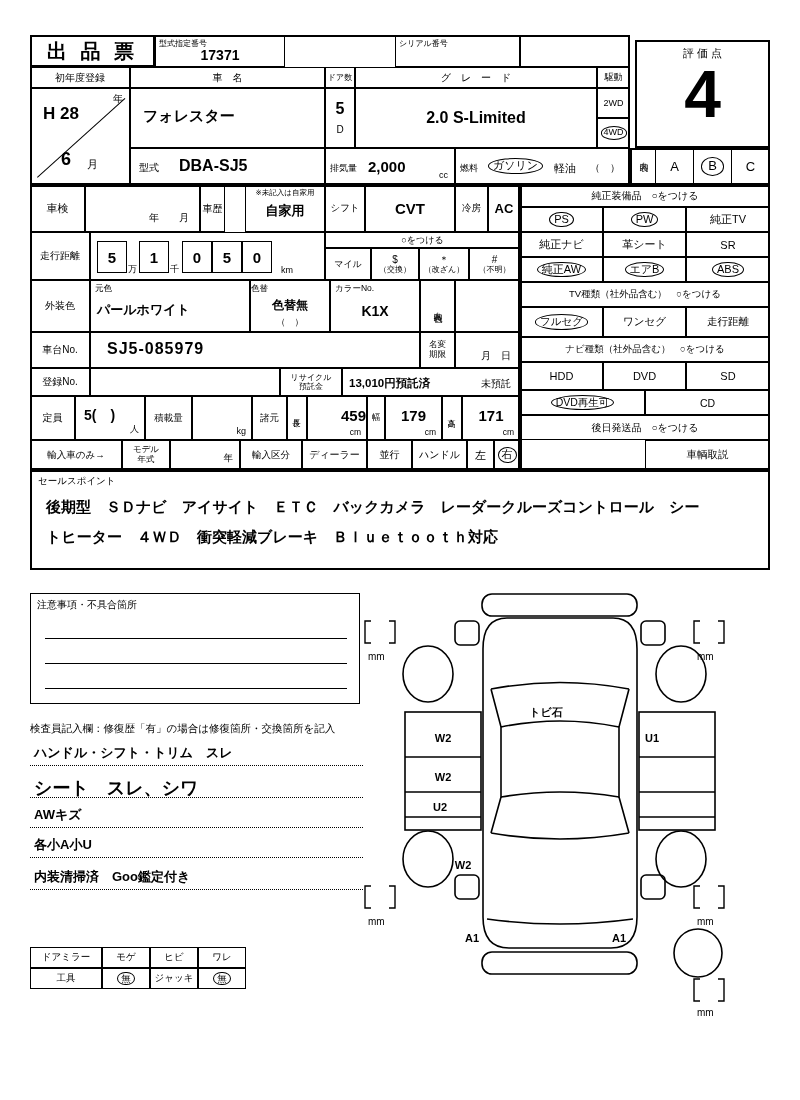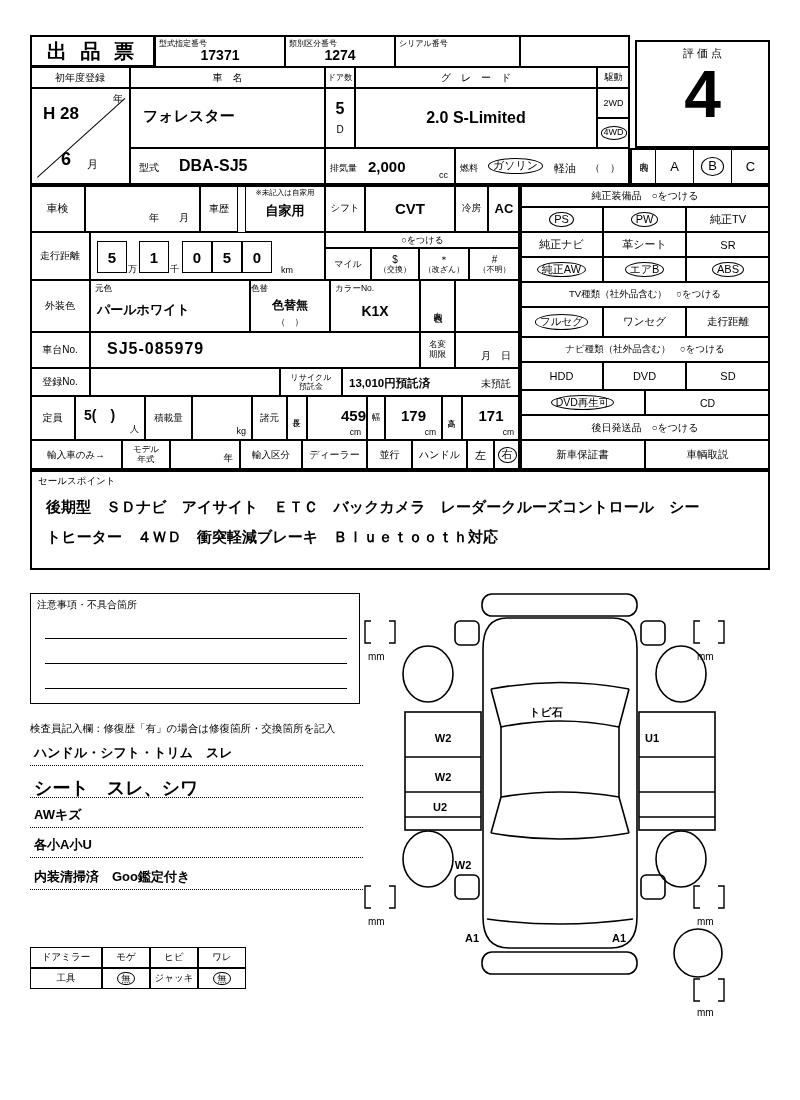--- a/index.html
+++ b/index.html
@@ -20,24 +20,20 @@
 </head>
 <body>
 
 <div class="sheet">
 
   <div class="c f b" style="left:30px;top:35px;width:125px;height:32px;font-size:20px;letter-spacing:4px;border-width:2px">出 品 票</div>
   <div class="c" style="left:155px;top:35px;width:130px;height:32px">
     <span class="t" style="left:3px;top:2px;font-size:8px">型式指定番号</span>
     <span class="t b" style="left:0;right:0;top:11px;text-align:center;font-size:14px">17371</span>
   </div>
-  <div class="c" style="left:285px;top:35px;width:110px;height:32px">
-    <span class="t" style="left:3px;top:2px;font-size:8px">類別区分番号</span>
-    <span class="t b" style="left:0;right:0;top:11px;text-align:center;font-size:14px">1274</span>
-  </div>
   <div class="c" style="left:395px;top:35px;width:125px;height:32px">
     <span class="t" style="left:3px;top:2px;font-size:8px">シリアル番号</span>
   </div>
   <div class="c" style="left:520px;top:35px;width:110px;height:32px"></div>
 
   <div class="c" style="left:635px;top:40px;width:135px;height:108px;border-width:2.5px">
     <span class="t" style="left:0;right:0;top:4px;text-align:center;font-size:11px">評 価 点</span>
     <span class="t b" style="left:0;right:0;top:14px;text-align:center;font-size:66px">4</span>
   </div>
 
@@ -97,21 +93,21 @@
     <span class="t" style="left:98px;top:12px;font-size:11px">軽油</span>
     <span class="t" style="left:134px;top:12px;font-size:10px">（　）</span>
   </div>
 
   <div class="o" style="left:30px;top:35px;width:600px;height:150px"></div>
 
   <div class="c f" style="left:30px;top:185px;width:55px;height:47px;font-size:11px">車検</div>
   <div class="c" style="left:85px;top:185px;width:115px;height:47px">
     <span class="t" style="left:0;right:10px;bottom:6px;text-align:right;font-size:10px">年　　月</span>
   </div>
-  <div class="c f" style="left:200px;top:185px;width:38px;height:47px;font-size:10px">車歴</div>
+  <div class="c f" style="left:200px;top:185px;width:25px;height:47px;font-size:10px">車歴</div>
   <div class="c" style="left:245px;top:185px;width:80px;height:47px">
     <span class="t" style="left:0;right:0;top:2px;text-align:center;font-size:7.5px">※未記入は自家用</span>
     <span class="t b" style="left:0;right:0;top:16px;text-align:center;font-size:13px">自家用</span>
   </div>
   <div class="c f" style="left:325px;top:185px;width:40px;height:47px;font-size:9.5px">シフト</div>
   <div class="c f b" style="left:365px;top:185px;width:90px;height:47px;font-size:15px">CVT</div>
   <div class="c f" style="left:455px;top:185px;width:33px;height:47px;font-size:9.5px">冷房</div>
   <div class="c f b" style="left:488px;top:185px;width:32px;height:47px;font-size:13px">AC</div>
 
   <div class="c f" style="left:30px;top:232px;width:60px;height:48px;font-size:10px">走行距離</div>
@@ -284,23 +280,20 @@
       <span>SD</span>
     </div>
   <div class="c f" style="left:520px;top:390px;width:125px;height:25px;font-size:10.5px">
       <span class="circled">DVD再生可</span>
     </div>
   <div class="c f" style="left:645px;top:390px;width:125px;height:25px;font-size:10.5px">
       <span>CD</span>
     </div>
 
   <div class="c f" style="left:520px;top:415px;width:250px;height:25px;font-size:10px">後日発送品　○をつける</div>
-  <div class="c f" style="left:520px;top:440px;width:125px;height:30px;font-size:10.5px">
-      <span>新車保証書</span>
-    </div>
   <div class="c f" style="left:645px;top:440px;width:125px;height:30px;font-size:10.5px">
       <span>車輌取説</span>
     </div>
 
   <div class="o" style="left:520px;top:185px;width:250px;height:285px"></div>
 
   <div class="c" style="left:30px;top:470px;width:740px;height:100px;border-width:2px">
     <span class="t" style="left:6px;top:3px;font-size:9.5px">セールスポイント</span>
     <span class="t b" style="left:14px;top:26px;font-size:15px">後期型　ＳＤナビ　アイサイト　ＥＴＣ　バックカメラ　レーダークルーズコントロール　シー</span>
     <span class="t b" style="left:14px;top:56px;font-size:15px">トヒーター　４ＷＤ　衝突軽減ブレーキ　Ｂｌｕｅｔｏｏｔｈ対応</span>

